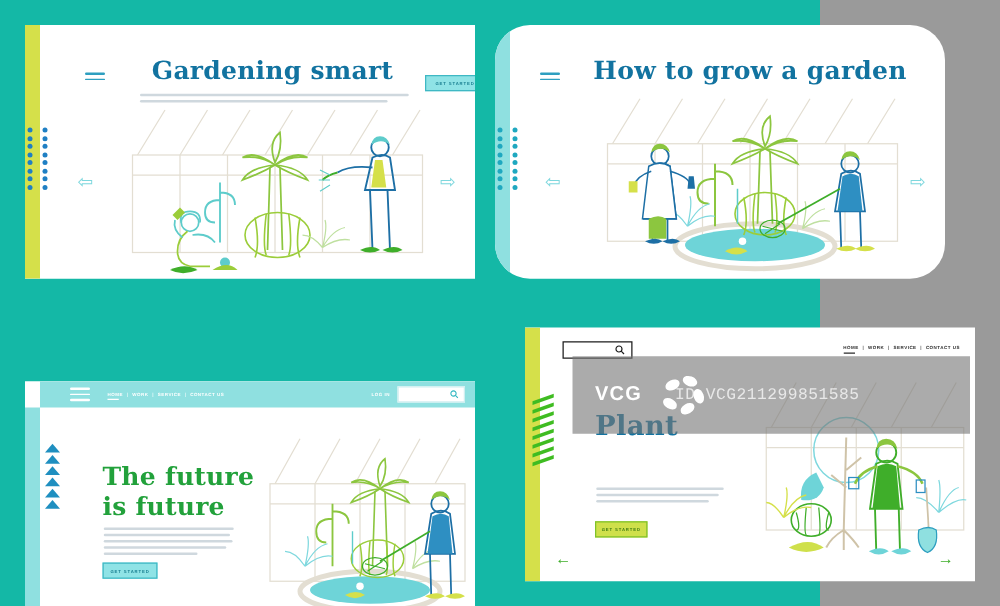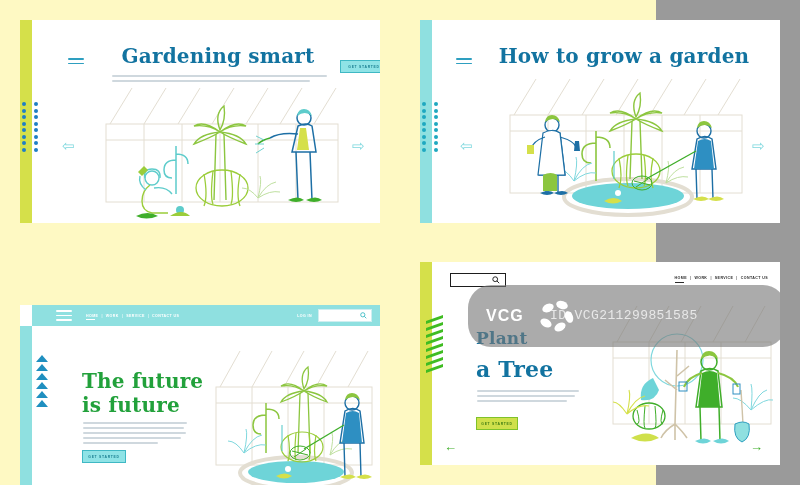--- a/index.html
+++ b/index.html
@@ -1,20 +1,20 @@
 <!DOCTYPE html>
 <html><head>
 <meta charset="utf-8">
 <style>
   html,body{margin:0;padding:0;}
   body{width:800px;height:485px;background:#9a9a9a;font-family:"Liberation Sans",sans-serif;overflow:hidden;}
-  .sheet{position:relative;width:656px;height:485px;background:#fef9c3;}
+  .sheet{position:relative;width:656px;height:485px;background:#14b8a6;}
   .panel{position:absolute;background:#ffffff;overflow:hidden;}
   #p1{left:20px;top:20px;width:360px;height:203px;}
-  #p2{left:420px;top:20px;width:360px;height:203px;}
+  #p2{left:396px;top:20px;width:360px;height:203px;border-radius:28px;}
   #p3{left:20px;top:262px;width:360px;height:203px;margin-top:43px;}
   #p4{left:420px;top:262px;width:360px;height:203px;}
 
   .accent-bar{position:absolute;left:0;top:0;bottom:0;width:12px;}
   .bar-lime{background:#d5e04a;}
   .bar-teal{background:#8fe0e0;}
 
   .hamburger{position:absolute;width:16px;display:flex;flex-direction:column;gap:3px;cursor:pointer;}
   .hamburger i{display:block;height:1.6px;background:#2e9fc0;border-radius:1px;}
   .hamburger.white i{background:#ffffff;}
@@ -404,22 +404,21 @@
     <div class="navlinks nav-dark" style="position:absolute;right:12px;top:14px;">
       <span class="active">HOME</span>
       <span class="sep">|</span>
       <span>WORK</span>
       <span class="sep">|</span>
       <span>SERVICE</span>
       <span class="sep">|</span>
       <span>CONTACT US</span>
     </div>
 
-    <div class="title t-blue" style="left:56px;top:68px;width:150px;font-size:17px;">Plant</div>
-    <div class="title t-blue" style="left:56px;top:96px;width:150px;font-size:22px;">a Tree</div>
+    <div class="title t-blue" style="left:56px;top:68px;width:150px;font-size:22px;">Plant</div>
 
     <div class="lorem" style="left:57px;top:128px;width:102px;">
       <span style="width:100%"></span>
         <span style="width:96%"></span>
         <span style="width:88%"></span>
     </div>
 
     <div class="btn btn-lime" style="left:56px;top:155px;width:40px;height:11px;">GET STARTED</div>
 
     <div class="arrow a-green" style="left:24px;top:178px;font-size:13px;">←</div>
@@ -459,21 +458,21 @@
       </g>
       <path d="M96 61 q9-7 17 0 q-2-8-9-8 q-7 0-8 8z" fill="#8cc63f"></path>
       <path d="M97 75 q8-4 15 0 l3 34 -22 0z" fill="#3fae2a"></path>
       <path d="M97 75 q-14 4-18 14 M113 75 q16 4 20 14" stroke="#8cc63f" stroke-width="2" fill="none"></path>
       <rect x="74" y="84" width="8" height="9" fill="none" stroke="#2e8fc2" stroke-width="1"></rect>
       <rect x="128" y="86" width="7" height="10" fill="none" stroke="#2e8fc2" stroke-width="1"></rect>
       <path d="M90 143 q10-5 16 0 q-8 5-16 0z" fill="#6ed4d8"></path>
       <path d="M108 143 q10-5 16 0 q-8 5-16 0z" fill="#6ed4d8"></path>
     </svg>
 
-    <div class="wm" style="left:48px;top:23px;width:318px;height:62px;border-radius:23px;">
+    <div class="wm" style="left:38px;top:23px;width:318px;height:62px;">
       <span class="wm-logo" style="margin-left:18px;">VCG</span>
       <svg class="wm-flower" style="left:70px;top:14px;" width="38" height="36" viewBox="0 0 38 36">
         <g fill="#ffffff">
           <ellipse cx="10" cy="9" rx="6" ry="4" transform="rotate(-25 10 9)"></ellipse>
           <ellipse cx="24" cy="6" rx="6" ry="4" transform="rotate(20 24 6)"></ellipse>
           <ellipse cx="31" cy="18" rx="6" ry="4" transform="rotate(70 31 18)"></ellipse>
           <ellipse cx="22" cy="28" rx="6" ry="4" transform="rotate(-30 22 28)"></ellipse>
           <ellipse cx="8" cy="24" rx="6" ry="4" transform="rotate(30 8 24)"></ellipse>
         </g>
       </svg>

